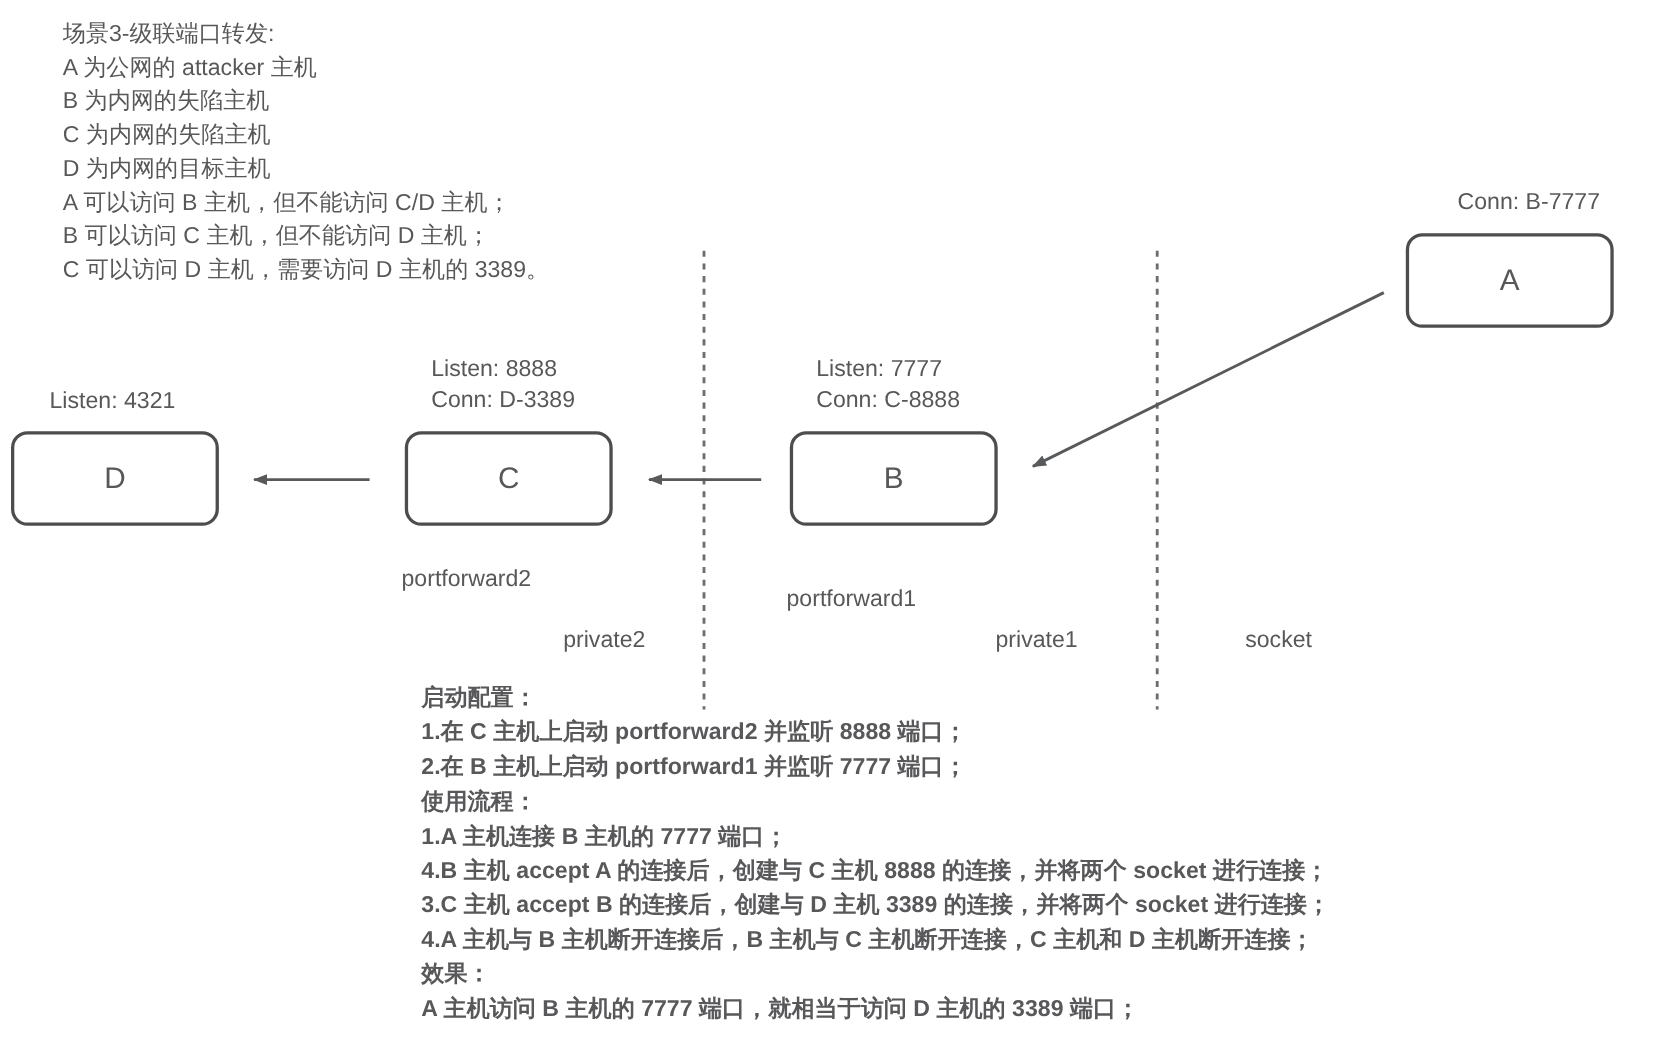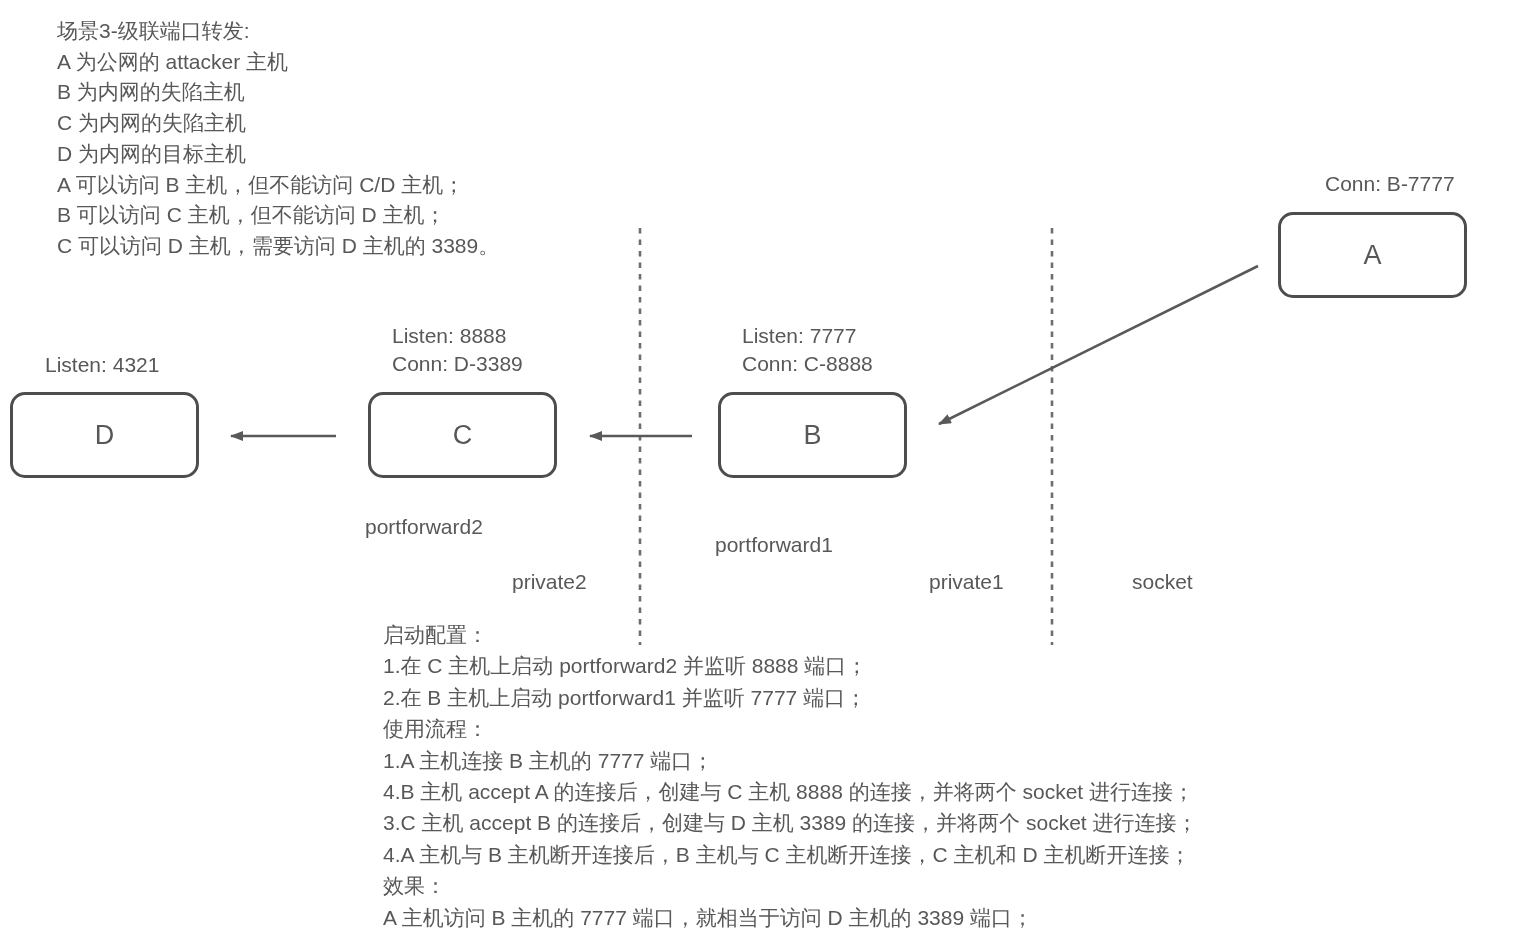--- a/index.html
+++ b/index.html
@@ -3,41 +3,41 @@
 <meta charset="utf-8">
 <style>
   html,body{margin:0;padding:0;background:#ffffff;}
   .canvas{
     position:relative;width:1500px;height:944px;background:#ffffff;overflow:hidden;
     font-family:"Liberation Sans", sans-serif;color:#58585b;
   }
   .overlay{position:absolute;left:0;top:0;width:1524px;height:944px;}
   .textblock{position:absolute;white-space:nowrap;font-size:21px;}
   .intro{left:57px;top:16px;line-height:30.7px;}
-  .config{left:383px;top:619px;line-height:31.4px;}
+  .config{left:383px;top:619px;line-height:31.4px;font-weight:bold;}
   .node{
     position:absolute;width:183px;height:80px;border:3px solid #4c4d4f;border-radius:15px;
     background:#ffffff;display:flex;align-items:center;justify-content:center;
     font-size:27px;color:#58585b;
   }
   .node-d{left:10px;top:392px;}
   .node-c{left:368px;top:392px;}
   .node-b{left:718px;top:392px;}
   .node-a{left:1278px;top:212px;}
   .ann{position:absolute;font-size:21px;line-height:27.5px;color:#58585b;white-space:nowrap;}
   .ann-d{left:45px;top:351px;}
   .ann-c{left:392px;top:322px;}
   .ann-b{left:742px;top:322px;}
   .ann-a{left:1305px;top:170px;margin-left:20px;}
   .prog{position:absolute;width:189px;text-align:left;font-size:21px;white-space:nowrap;}
   .prog-c{left:365px;top:515px;}
   .prog-b{left:715px;top:533px;}
   .zone{position:absolute;font-size:21px;white-space:nowrap;}
   .zone-private2{left:512px;top:570px;}
-  .zone-private1{left:905px;top:570px;margin-left:24px;}
+  .zone-private1{left:905px;top:570px;}
   .zone-public{left:1132px;top:570px;}
 </style>
 </head>
 <body>
 
 <div class="canvas">
 
   <svg class="overlay" viewBox="0 0 1524 944">
     <defs>
       <marker id="ah" markerUnits="userSpaceOnUse" markerWidth="16" markerHeight="14" refX="12" refY="5" orient="auto">

